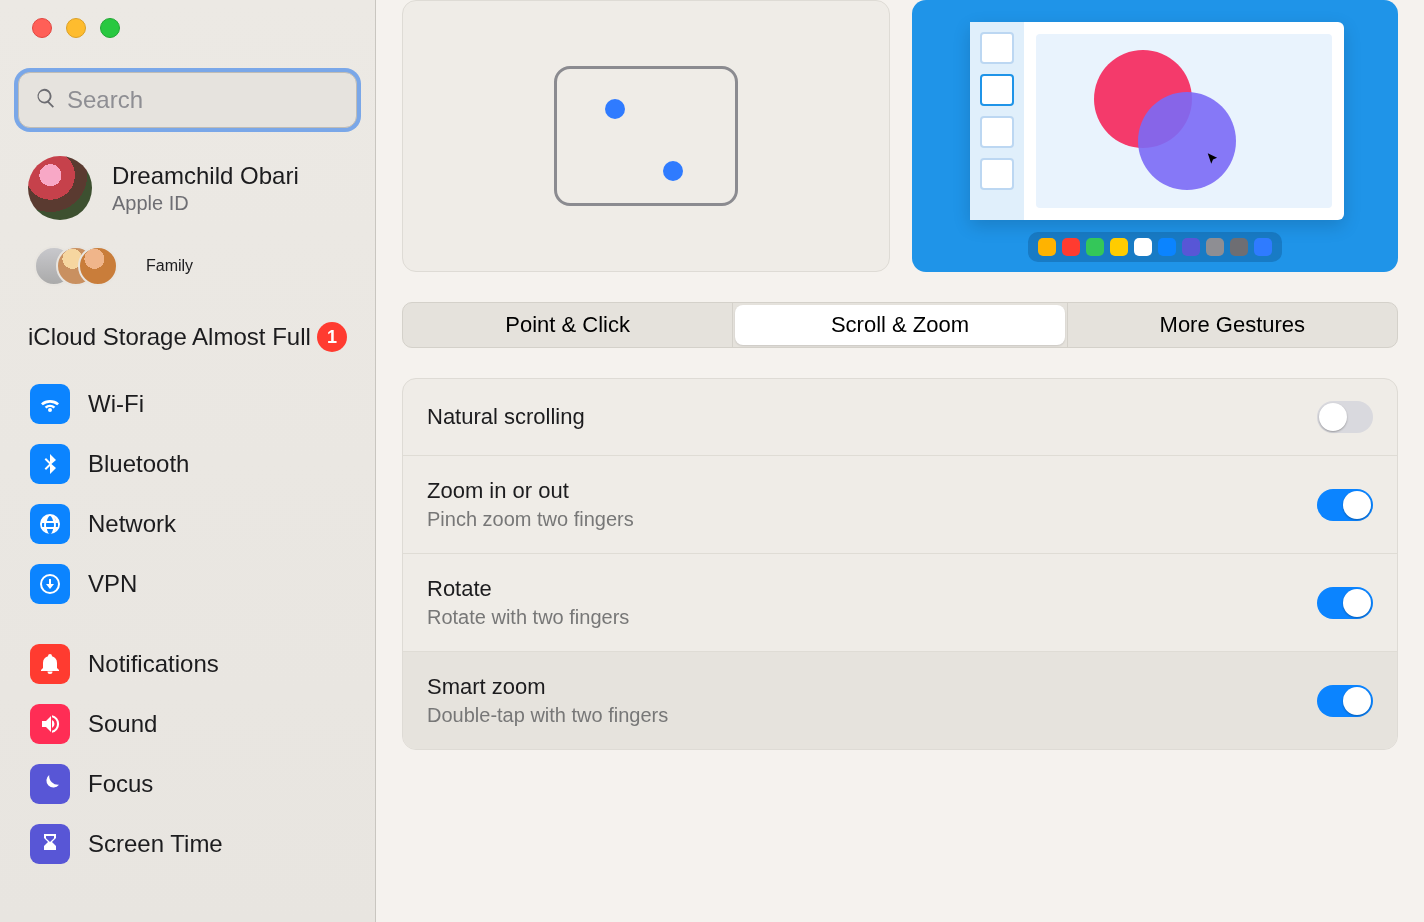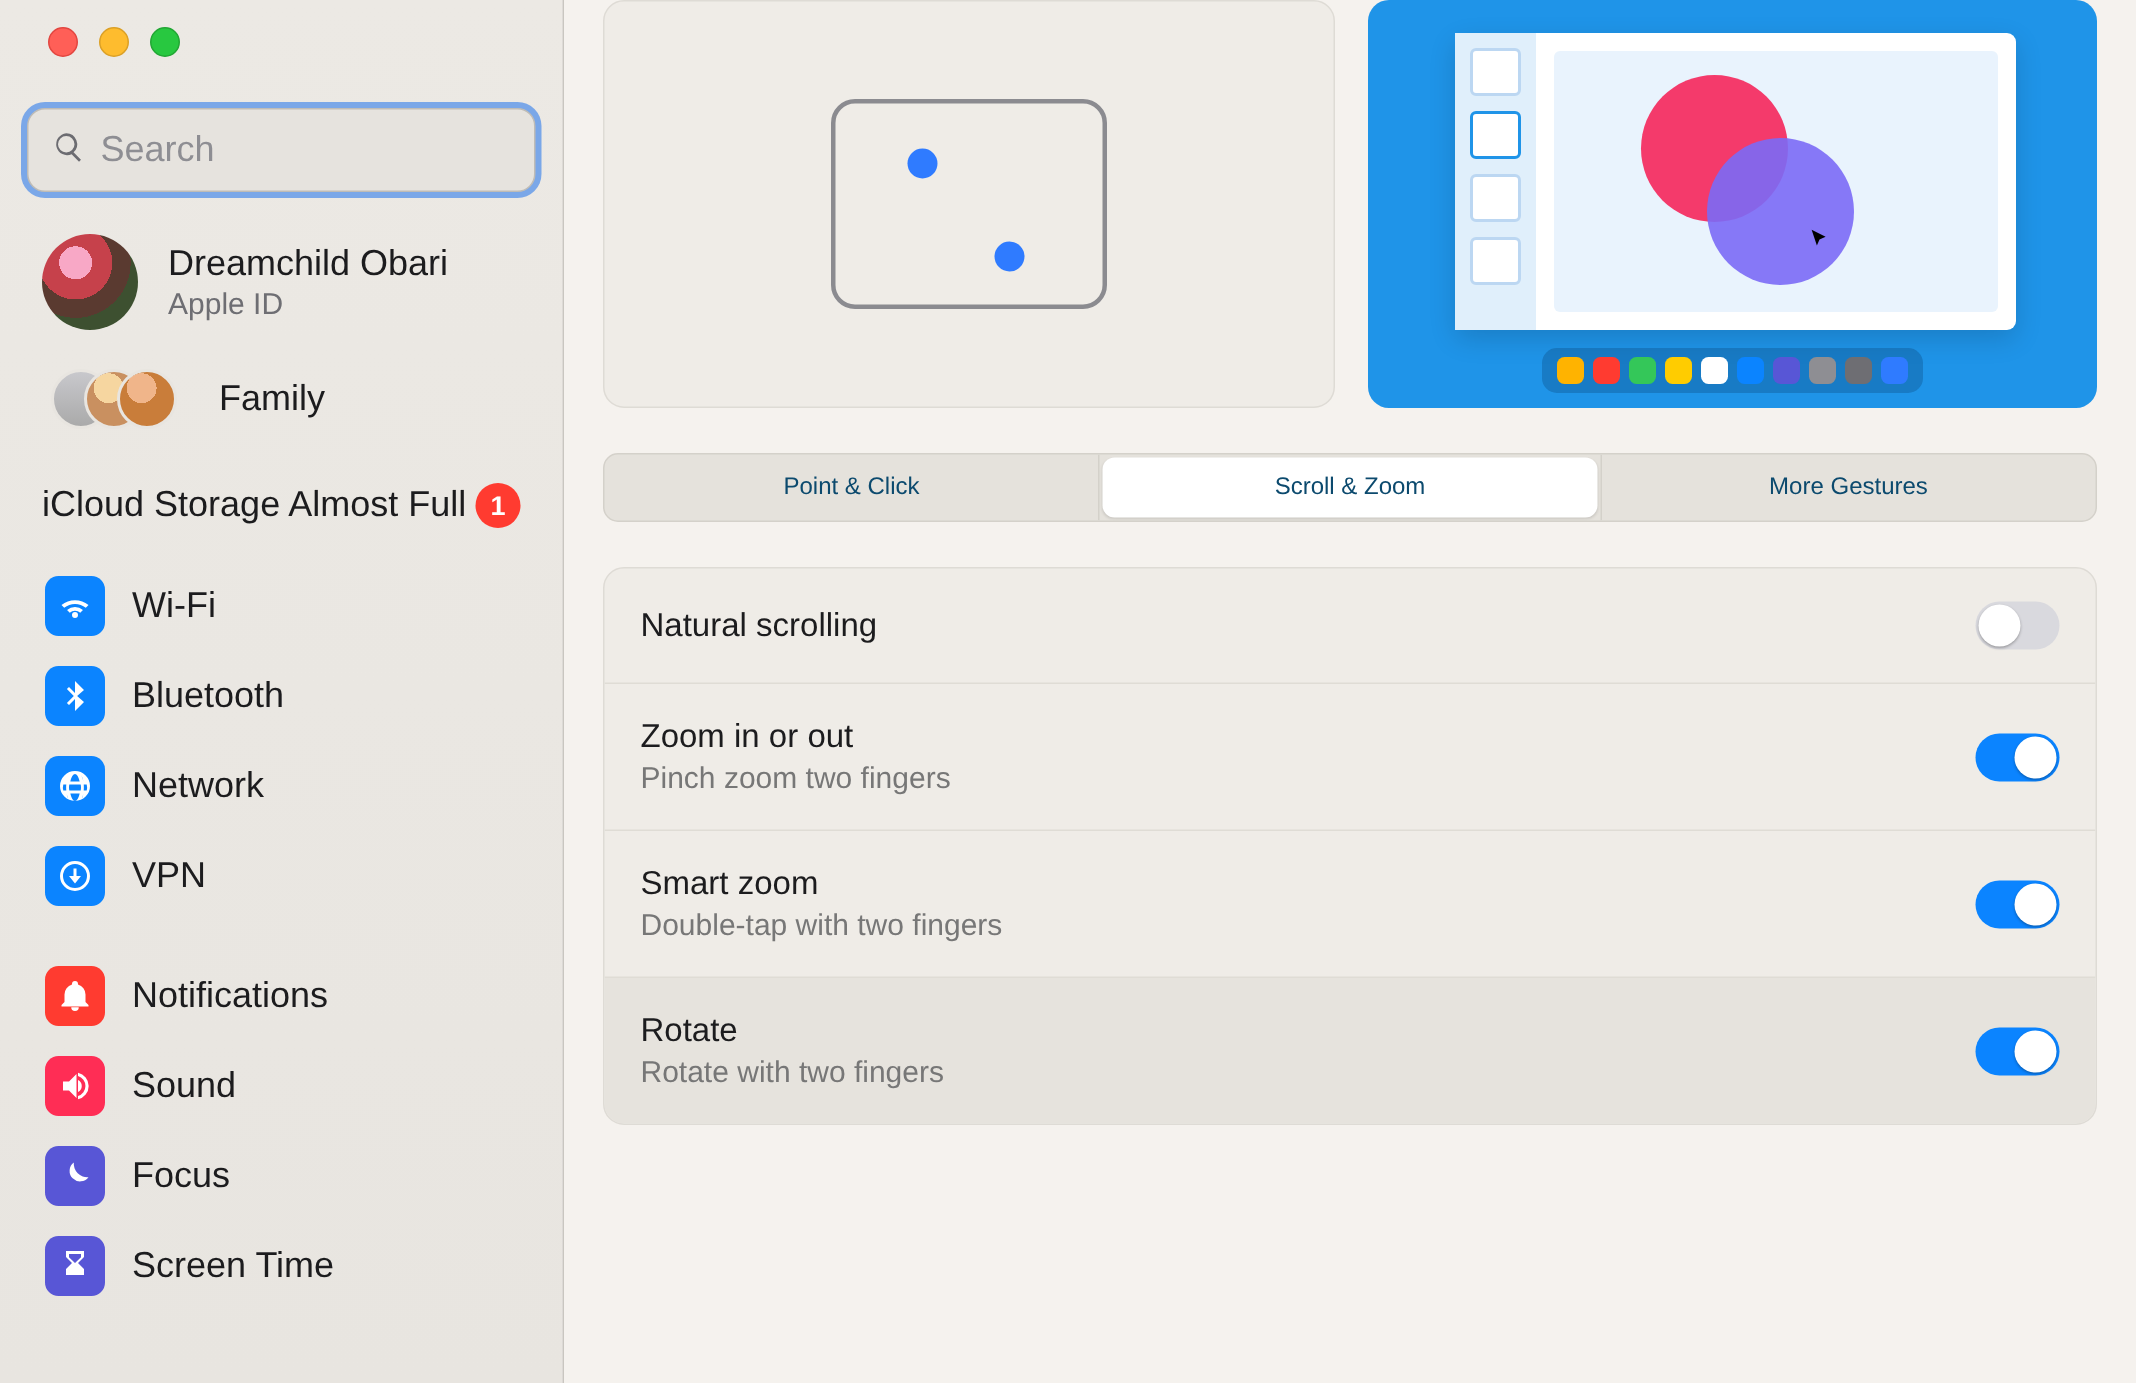--- a/index.html
+++ b/index.html
@@ -49,21 +49,21 @@
 
   .family-row { display: flex; align-items: center; gap: 28px; padding: 6px 28px 20px 34px; cursor: pointer; }
   .family-avatars { position: relative; width: 84px; height: 44px; }
   .fa {
     position: absolute; top: 2px; width: 40px; height: 40px; border-radius: 50%;
     border: 2px solid #e8e5e0;
   }
   .fa1 { left: 0;  background: linear-gradient(#c8c8cc,#aaa); }
   .fa2 { left: 22px; background: radial-gradient(circle at 40% 30%, #f6d6a0 0 30%, #c99060 30% 100%); }
   .fa3 { left: 44px; background: radial-gradient(circle at 40% 30%, #f0b58a 0 30%, #c97d3a 30% 100%); }
-  .family-row .label { font-size: 24px; color: #1c1c1e; }
+  .family-row .label { font-size: 16px; color: #1c1c1e; }
 
   .alert-row { display:flex; align-items:center; justify-content:space-between; padding: 14px 28px 18px 28px; }
   .alert-row .txt { font-size: 24px; color: #1c1c1e; }
   .badge {
     width: 30px; height: 30px; border-radius: 50%; background:#ff3b30; color:#fff;
     display:flex; align-items:center; justify-content:center; font-size:18px; font-weight:600;
   }
 
   .nav { padding: 4px 14px; }
   .nav-group { margin-bottom: 20px; }
@@ -127,21 +127,21 @@
   .dock span { width:18px; height:18px; border-radius:5px; }
 
   
   .seg {
     margin: 30px 26px 0 26px;
     display:flex; background:#e5e2dc; border:1px solid #d4d1ca; border-radius:10px;
     height:46px; overflow:hidden;
   }
   .seg .seg-item {
     flex:1; display:flex; align-items:center; justify-content:center;
-    font-size:16px; color:#0c4a6e; cursor:pointer; border-right:1px solid #d4d1ca;
+    font-size:22px; color:#000000; cursor:pointer; border-right:1px solid #d4d1ca;
   }
   .seg .seg-item:last-child { border-right:none; }
   .seg .seg-item.active {
     background:#fff; border-radius:8px; margin:2px; border-right:none;
     box-shadow:0 1px 2px rgba(0,0,0,0.12);
   }
   .seg .seg-item.active + .seg-item { border-left:1px solid #d4d1ca; }
 
   
   .settings {
@@ -345,30 +345,30 @@
       <div class="labels">
         <div class="t">Zoom in or out</div>
         <div class="s">Pinch zoom two fingers</div>
       </div>
       <div class="toggle on">
           <div class="knob"></div>
         </div>
     </div>
     <div class="row">
       <div class="labels">
+        <div class="t">Rotate</div>
+        <div class="s">Rotate with two fingers</div>
+      </div>
+      <div class="toggle on">
+          <div class="knob"></div>
+        </div>
+    </div>
+    <div class="row">
+      <div class="labels">
         <div class="t">Smart zoom</div>
         <div class="s">Double-tap with two fingers</div>
       </div>
       <div class="toggle on">
           <div class="knob"></div>
         </div>
     </div>
-    <div class="row">
-      <div class="labels">
-        <div class="t">Rotate</div>
-        <div class="s">Rotate with two fingers</div>
-      </div>
-      <div class="toggle on">
-          <div class="knob"></div>
-        </div>
-    </div>
   </div>
 </main>
 
 </body></html>

